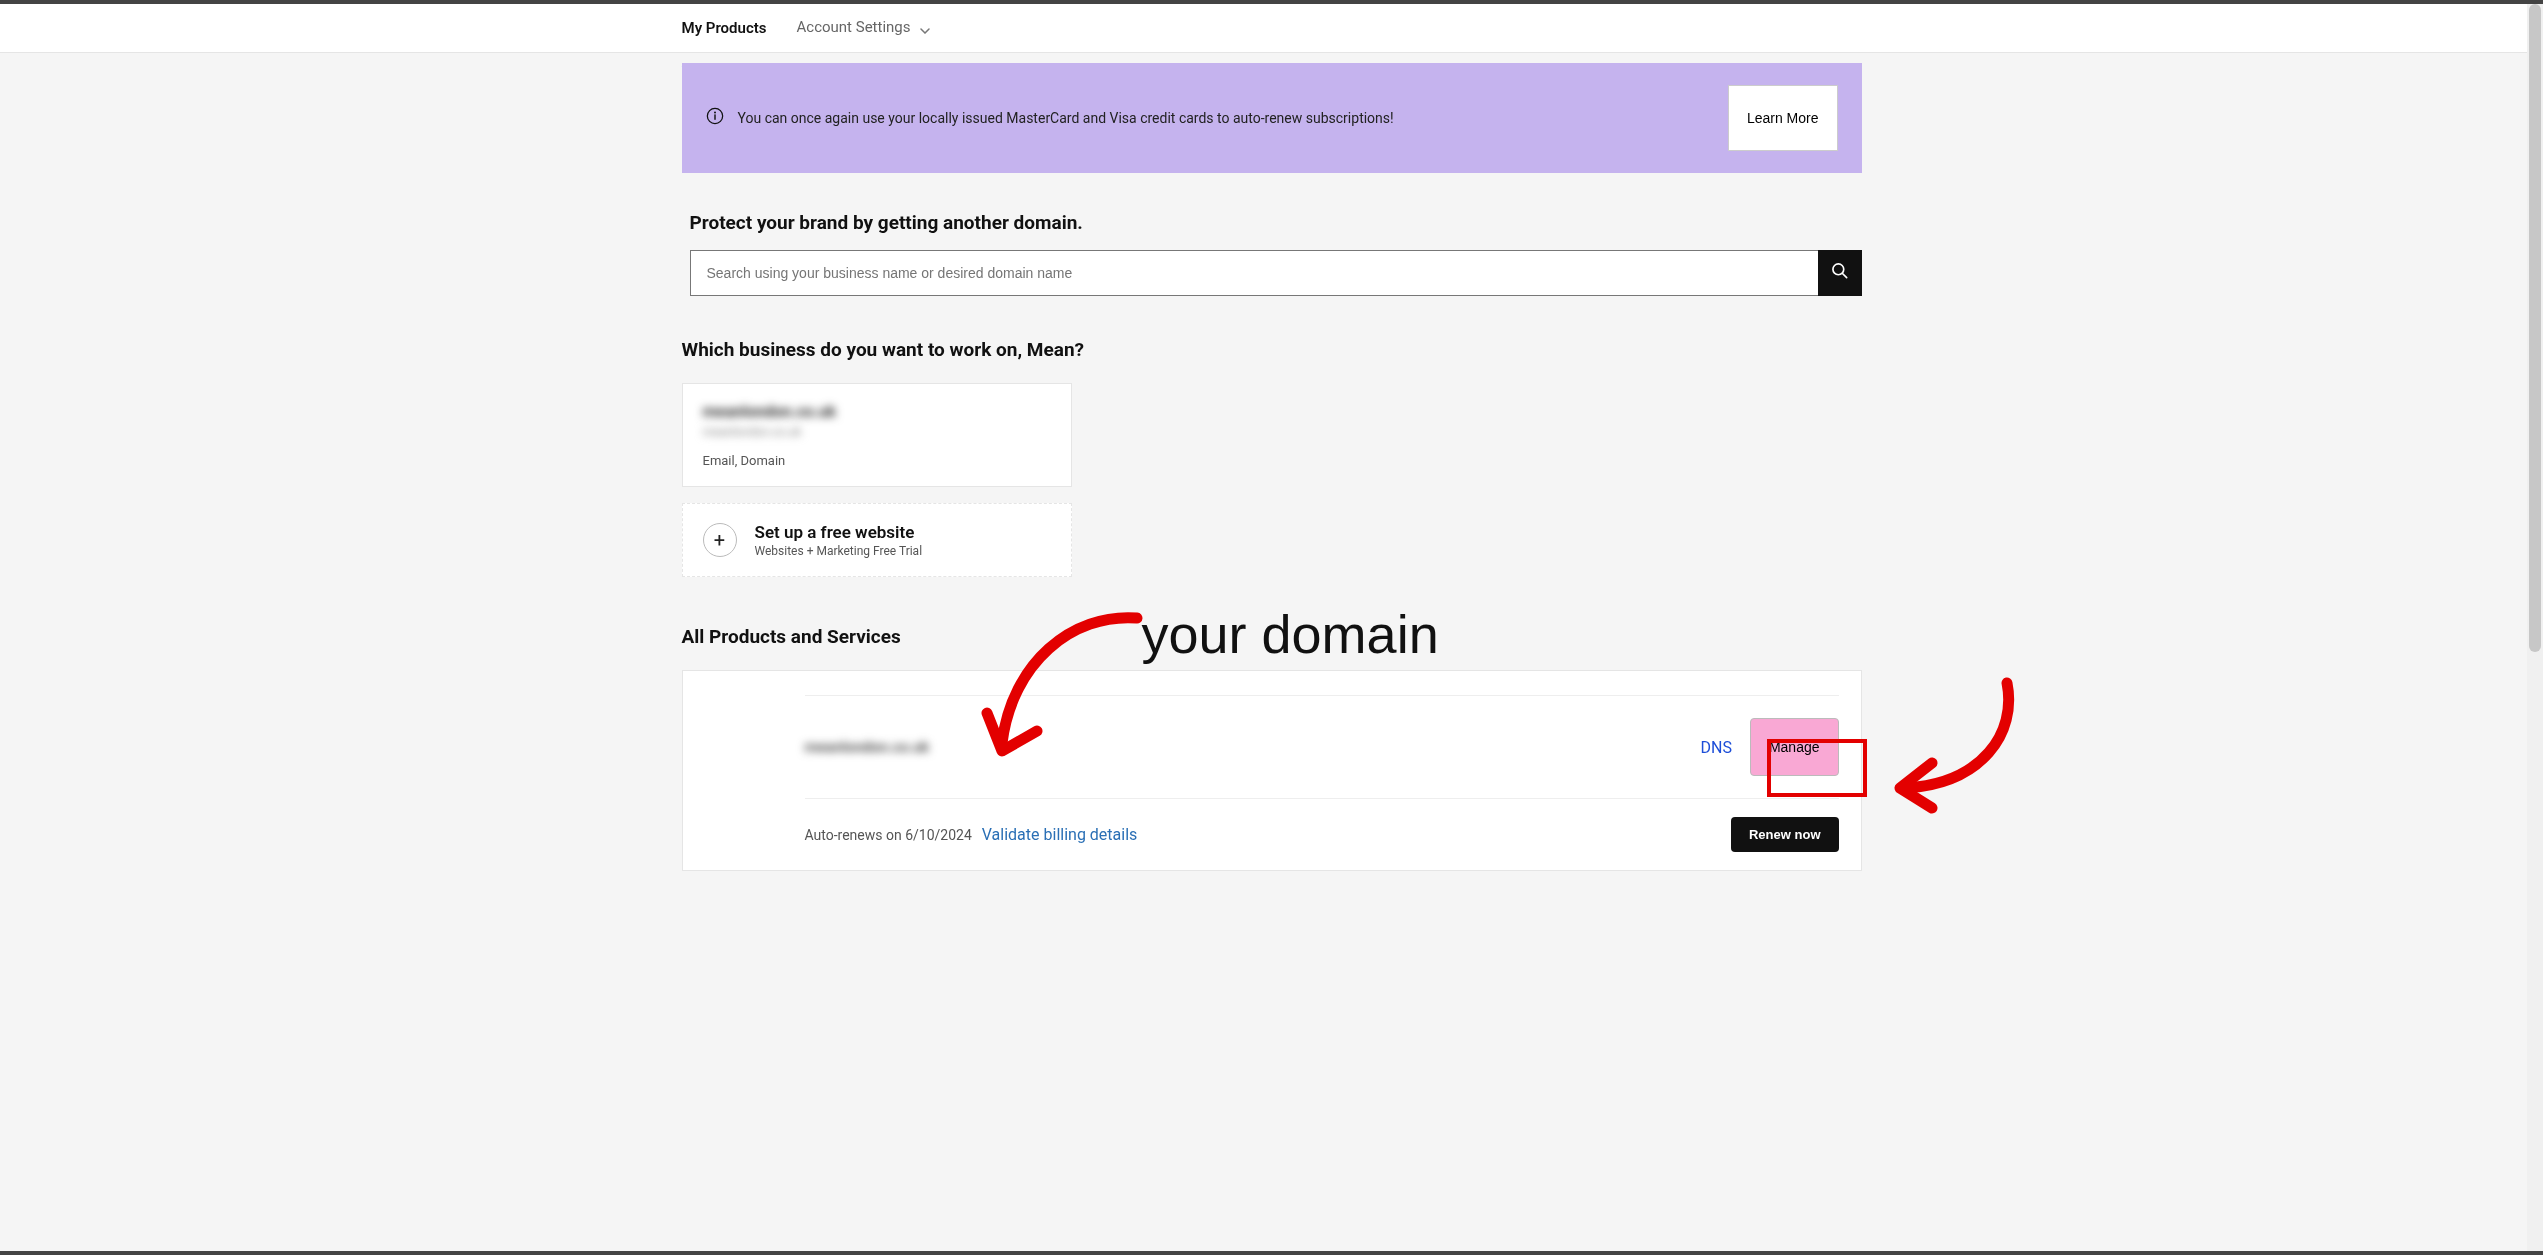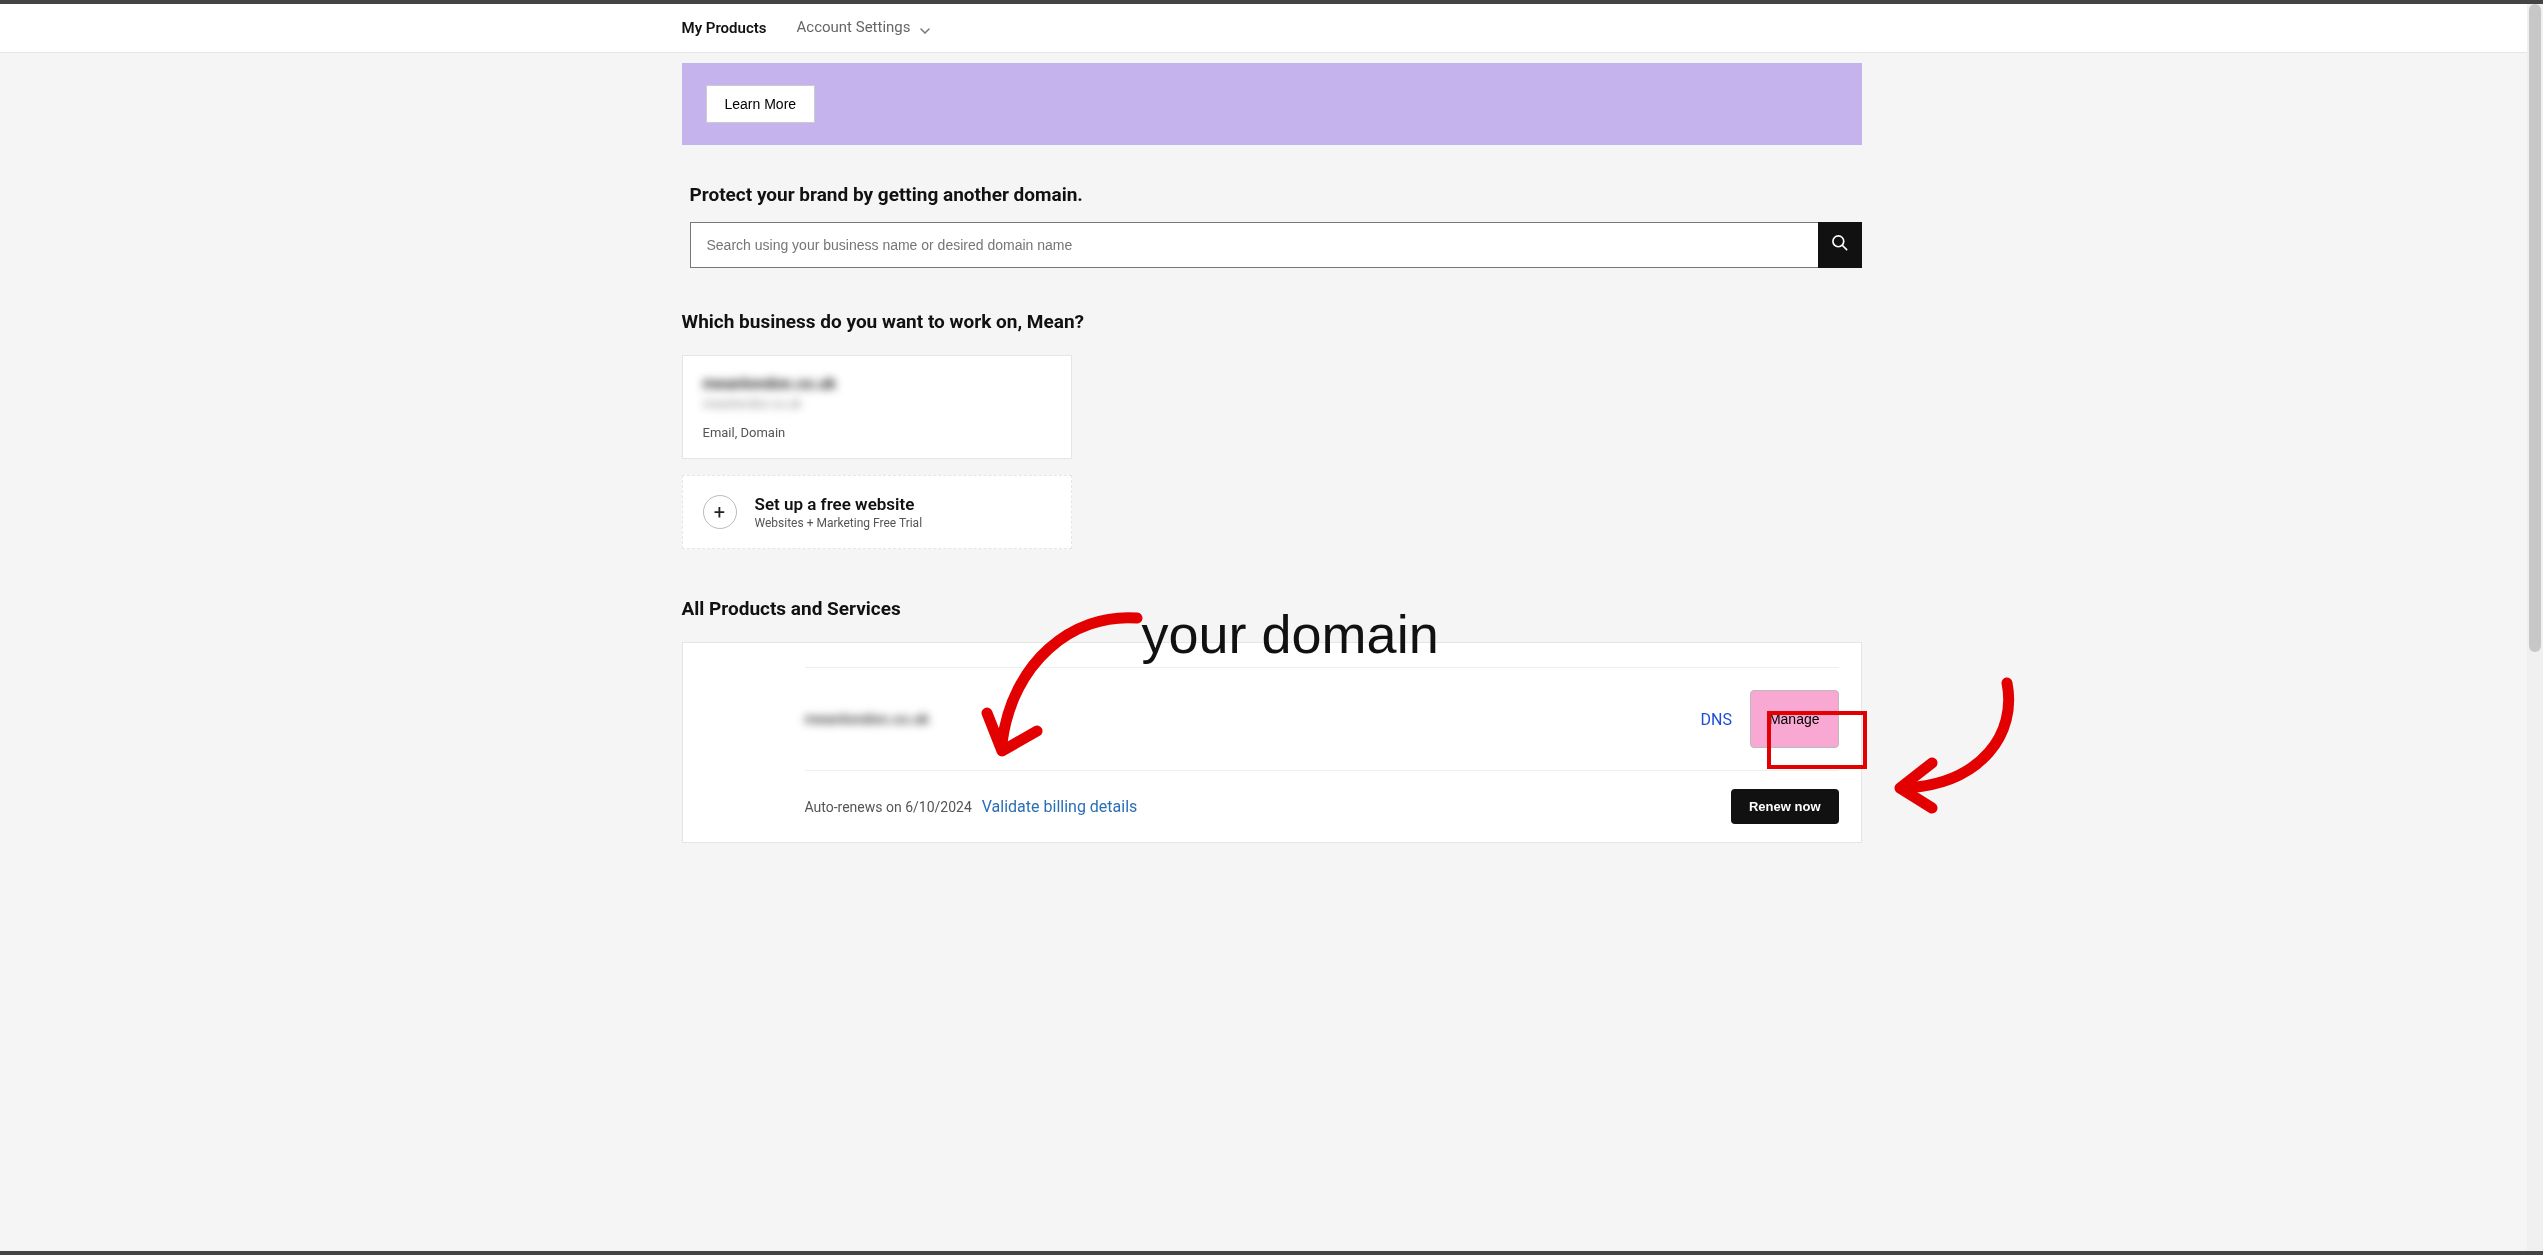--- a/index.html
+++ b/index.html
@@ -8,21 +8,21 @@
   .topbar { background: #fff; border-bottom: 1px solid #e5e5e5; }
   .topbar-inner { max-width: 1180px; margin: 0 auto; display: flex; align-items: center; height: 48px; }
   .tab { font-size: 15px; color: #666; padding: 30px 0; margin-right: 30px; cursor: pointer; position: relative; }
   .tab.active { color: #111; font-weight: 600; }
   .tab.active::after { content: ""; position: absolute; left: 0; right: 0; bottom: -1px; height: 3px; background: #00c2c2; border-radius: 2px; }
   .tab-caret { display: inline-block; margin-left: 6px; vertical-align: middle; }
   .main { max-width: 1180px; margin: 0 auto; padding-bottom: 40px; position: relative; }
   .banner { background: #c5b3ee; display: flex; align-items: center; justify-content: space-between; padding: 22px 24px; margin-top: 10px; }
   .banner-left { display: flex; align-items: center; gap: 14px; }
   .banner-text { font-size: 14px; color: #222; }
-  .banner-btn { background: #fff; border: 1px solid #ccc; padding: 10px 18px; font-size: 14px; font-weight: 500; cursor: pointer; }
+  .banner-btn { background: #fff; border: 1px solid #ccc; padding: 24px 18px; font-size: 14px; font-weight: 500; cursor: pointer; }
   .info-icon { width: 18px; height: 18px; flex: 0 0 18px; }
   .section-heading { font-size: 19px; font-weight: 700; margin: 38px 0 16px 8px; }
   .search-row { display: flex; margin: 0 0 0 8px; }
   .search-input { flex: 1; border: 1px solid #777; border-right: none; padding: 14px 16px; font-size: 14px; outline: none; }
   .search-btn { width: 44px; background: #111; color: #fff; display: flex; align-items: center; justify-content: center; cursor: pointer; }
   .search-btn svg { width: 20px; height: 20px; }
   .which-heading { font-size: 19px; font-weight: 700; margin: 42px 0 22px 0; }
   .cards-col { display: flex; flex-direction: column; gap: 16px; width: 390px; }
   .card { background: #fff; border: 1px solid #e5e5e5; padding: 18px 20px; }
   .card-domain .blur-line { filter: blur(4px); }
@@ -71,20 +71,30 @@
           <svg width="10" height="6" viewBox="0 0 10 6">
               <path d="M1 1 L5 5 L9 1" stroke="#777" stroke-width="1.5" fill="none" stroke-linecap="round"></path>
             </svg>
         </span>
       </div>
     </div>
   </div>
 
   <div class="main">
     <div class="banner">
+      <div class="banner-left">
+        <span>
+          <svg class="info-icon" viewBox="0 0 20 20">
+              <circle cx="10" cy="10" r="8.5" stroke="#111" stroke-width="1.4" fill="none"></circle>
+              <circle cx="10" cy="6" r="1.1" fill="#111"></circle>
+              <rect x="9.2" y="8.2" width="1.6" height="6" fill="#111"></rect>
+            </svg>
+        </span>
+        <span class="banner-text">You can once again use your locally issued MasterCard and Visa credit cards to auto-renew subscriptions!</span>
+      </div>
       <button class="banner-btn">Learn More</button>
     </div>
 
     <div class="section-heading">Protect your brand by getting another domain.</div>
     <div class="search-row">
       <input class="search-input" type="text" placeholder="Search using your business name or desired domain name" style="">
       <div class="search-btn">
         <span>
           <svg viewBox="0 0 24 24">
               <circle cx="10" cy="10" r="6.5" stroke="#fff" stroke-width="2" fill="none"></circle>

